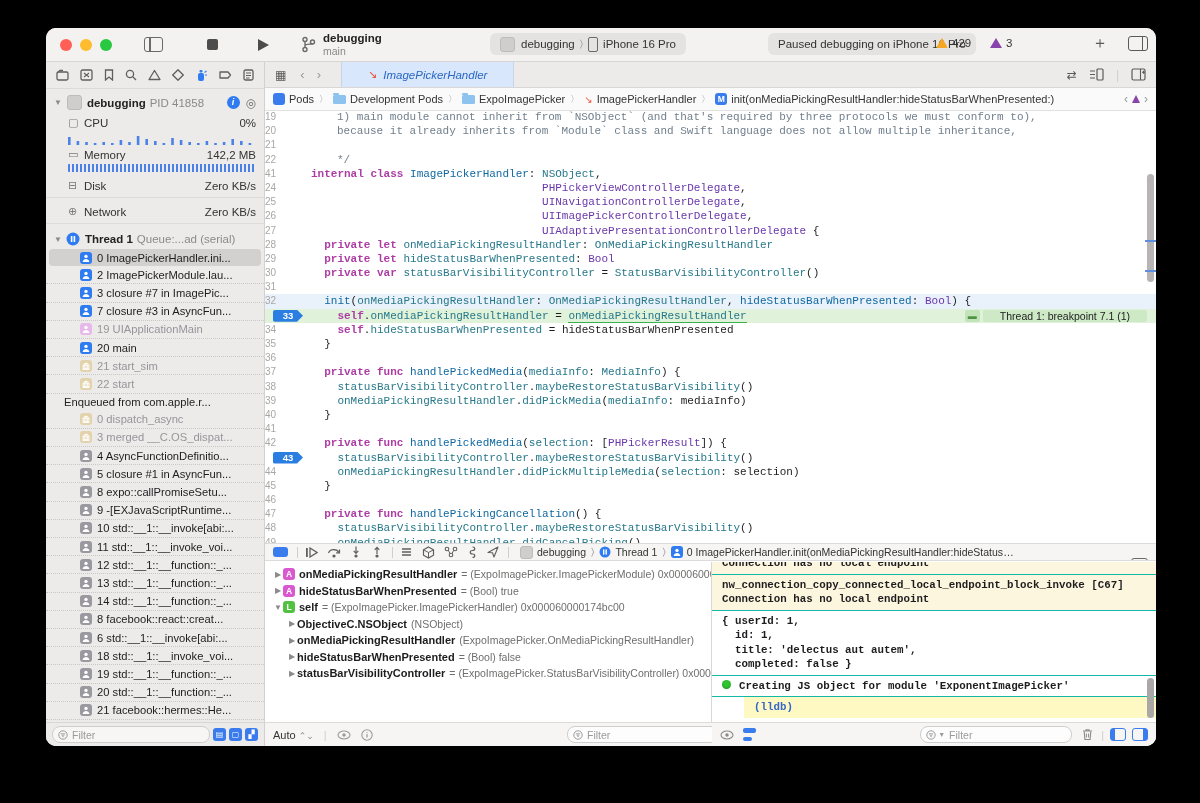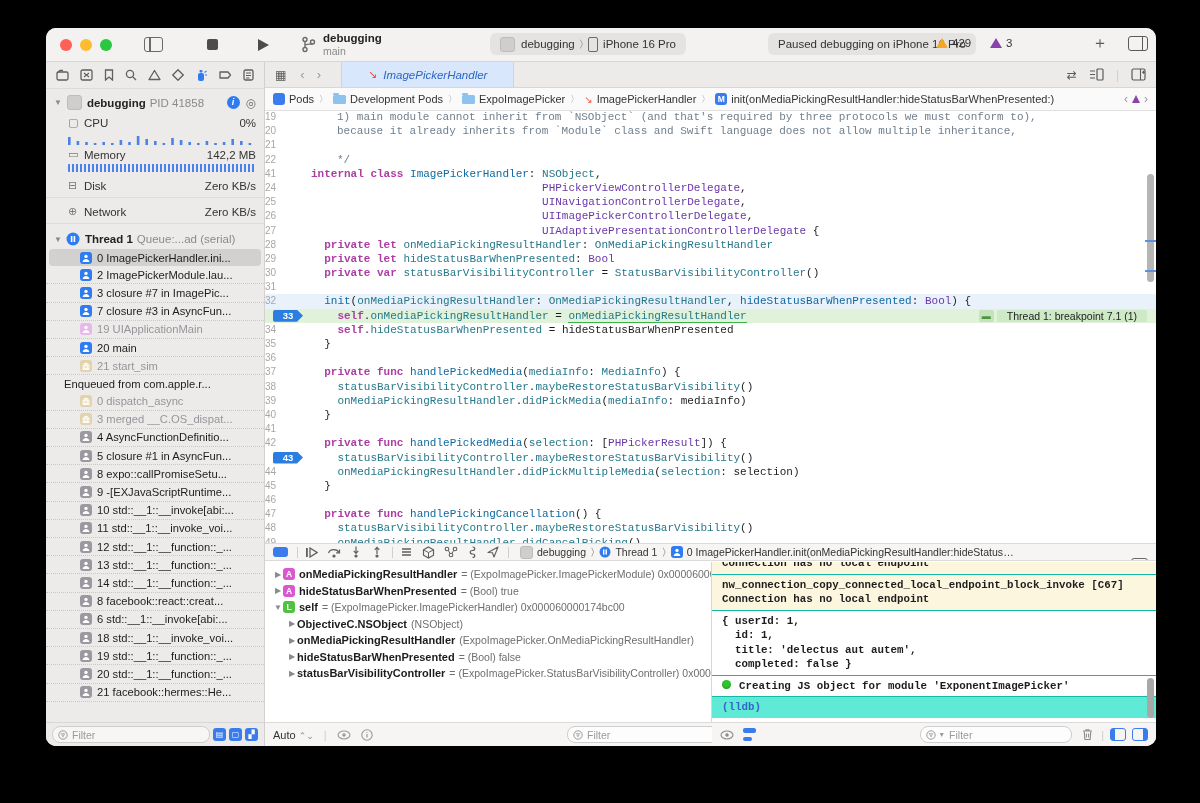--- a/index.html
+++ b/index.html
@@ -76,21 +76,21 @@
   .ctext{position:absolute;left:46px;}
   .k{color:#ad3da4;font-weight:bold;}
   .c{color:#707f8c;margin-left:26px;}
   .p{color:#6936aa;}
   .t{color:#26788a;}
   .b{color:#0f68a0;}
   .n{color:#1d1d1f;}
   .u{color:#26788a;border-bottom:1.6px solid #3cb14a;}
   .threadbadge{position:absolute;right:9px;top:1px;display:flex;align-items:center;height:12.5px;font-family:"Liberation Sans",sans-serif;font-size:10.5px;color:#1d1d1f;}
   .tbsq{width:15px;height:12.5px;background:#c3e3ba;border-radius:2px;margin-right:3px;color:#4e9344;text-align:center;line-height:12px;font-size:9px;}
-  .tblab{background:#cde9c5;padding:0 10px;border-radius:2px;line-height:12.5px;}
+  .tblab{background:#cde9c5;padding:0 17px;border-radius:2px;line-height:12.5px;}
   .vscroll{position:absolute;right:2px;top:112px;width:7px;height:108px;background:#a9a8a7;border-radius:4px;opacity:.85;}
   .vtick{position:absolute;right:0;width:11px;height:1.5px;background:#5b8fe0;}
   
   .debugbar{position:absolute;left:0;right:0;bottom:185px;height:16px;border-top:1px solid #dcdbda;border-bottom:1px solid #dcdbda;background:#f6f5f4;display:flex;align-items:center;font-size:10.5px;color:#333;padding:0 8px;white-space:nowrap;overflow:hidden;}
   .dbic{margin-right:9px;display:flex;align-items:center;color:#5f5f5f;}
   .bptoggle{width:15px;height:10px;background:#3a7ced;border-radius:3px;}
   .dbdiv{width:1px;height:11px;background:#d0cfce;margin:0 7px 0 0;}
   .dbcrumb{display:flex;align-items:center;margin-left:4px;}
   .linecol{margin-left:auto;color:#6f6e6d;flex:none;display:flex;align-items:center;gap:10px;margin-top:24px;}
   .hidedbg{width:15px;height:11px;border:1.4px solid #6a6a6a;border-radius:3px;position:relative;}
@@ -98,21 +98,21 @@
   
   .vars{position:absolute;left:0;width:446px;top:calc(100% - 184px);bottom:23px;background:#fff;border-right:1px solid #d8d7d6;overflow:hidden;font-size:11px;}
   .vrow{display:flex;align-items:center;height:16.5px;white-space:nowrap;}
   .vchev{width:10px;color:#8a8a8a;font-size:8px;text-align:center;flex:none;}
   .vbadge{width:12px;height:12px;border-radius:3px;color:#fff;font-size:8.5px;font-weight:bold;display:flex;align-items:center;justify-content:center;margin-right:4px;flex:none;}
   .vname{font-weight:bold;color:#1d1d1f;margin-right:4px;}
   .vval{color:#6f6e6d;font-size:10.5px;}
   .consolepane{position:absolute;left:447px;right:0;top:calc(100% - 184px);bottom:23px;background:#fff;overflow:hidden;font-family:"Liberation Mono","DejaVu Sans Mono",monospace;font-size:10.8px;font-weight:bold;color:#1d1d1f;}
   .cblock{padding:3px 10px;border-bottom:1px solid #14b8a6;line-height:14.5px;white-space:pre-wrap;}
   .cblock.cream{background:#fcf6de;}
-  .cblock.lldb{background:#5eead4;color:#3566c9;border-bottom:none;}
+  .cblock.lldb{background:#fef9c3;color:#3566c9;border-bottom:none;margin-left:32px;}
   .greendot{display:inline-block;width:9px;height:9px;border-radius:50%;background:#2fc42f;margin-right:8px;box-shadow:inset 0 -1px 2px rgba(0,0,0,.25);}
   .cscroll{position:absolute;right:2px;bottom:28px;width:7px;height:40px;background:#a9a8a7;border-radius:4px;}
   
   .varbar{position:absolute;left:0;width:446px;bottom:0;height:23px;background:#f6f5f4;border-top:1px solid #dcdbda;border-right:1px solid #d8d7d6;display:flex;align-items:center;padding:0 8px;font-size:11px;color:#333;}
   .conbar{position:absolute;left:447px;right:0;bottom:0;height:23px;background:#f6f5f4;border-top:1px solid #dcdbda;display:flex;align-items:center;padding:0 8px;font-size:11px;color:#333;}
   .grayic{color:#9a9a9a;margin-left:10px;display:flex;align-items:center;}
   .fieldwide{width:140px;height:15px;border:1px solid #cfcecd;border-radius:8px;background:#fdfdfd;display:flex;align-items:center;padding:0 5px;color:#9a9a9a;font-size:10.5px;margin-left:auto;}
   .paneltog{width:14px;height:11px;border:1.5px solid #3a7ced;border-radius:3px;position:relative;margin-left:6px;}
   .paneltog:before{content:"";position:absolute;top:0;bottom:0;width:4px;background:#3a7ced;}
   .paneltog.lft:before{left:0;}
@@ -341,20 +341,32 @@
             <span class="fic">
               <svg width="12" height="12">
                 <rect width="12" height="12" rx="3" fill="#e2d3ac"></rect>
                 <path d="M2.5 4.5L6 2.5l3.5 2z" fill="#fff"></path>
                 <path d="M3 5.2h6v3.6H3z" fill="none" stroke="#fff" stroke-width="1"></path>
                 <path d="M4.5 5.2v3.6M6 5.2v3.6M7.5 5.2v3.6" stroke="#fff" stroke-width=".8"></path>
                 <path d="M2.5 9.4h7" stroke="#fff" stroke-width="1"></path>
               </svg>
             </span>
             <span class="ftxt">21 start_sim</span>
+          </div>
+          <div class="frow dim">
+            <span class="fic">
+              <svg width="12" height="12">
+                <rect width="12" height="12" rx="3" fill="#e2d3ac"></rect>
+                <path d="M2.5 4.5L6 2.5l3.5 2z" fill="#fff"></path>
+                <path d="M3 5.2h6v3.6H3z" fill="none" stroke="#fff" stroke-width="1"></path>
+                <path d="M4.5 5.2v3.6M6 5.2v3.6M7.5 5.2v3.6" stroke="#fff" stroke-width=".8"></path>
+                <path d="M2.5 9.4h7" stroke="#fff" stroke-width="1"></path>
+              </svg>
+            </span>
+            <span class="ftxt">22 start</span>
           </div>
           <div class="frow hdr">
             <span class="ftxt">Enqueued from com.apple.r...</span>
           </div>
           <div class="frow dim">
             <span class="fic">
               <svg width="12" height="12">
                 <rect width="12" height="12" rx="3" fill="#e2d3ac"></rect>
                 <path d="M2.5 4.5L6 2.5l3.5 2z" fill="#fff"></path>
                 <path d="M3 5.2h6v3.6H3z" fill="none" stroke="#fff" stroke-width="1"></path>

